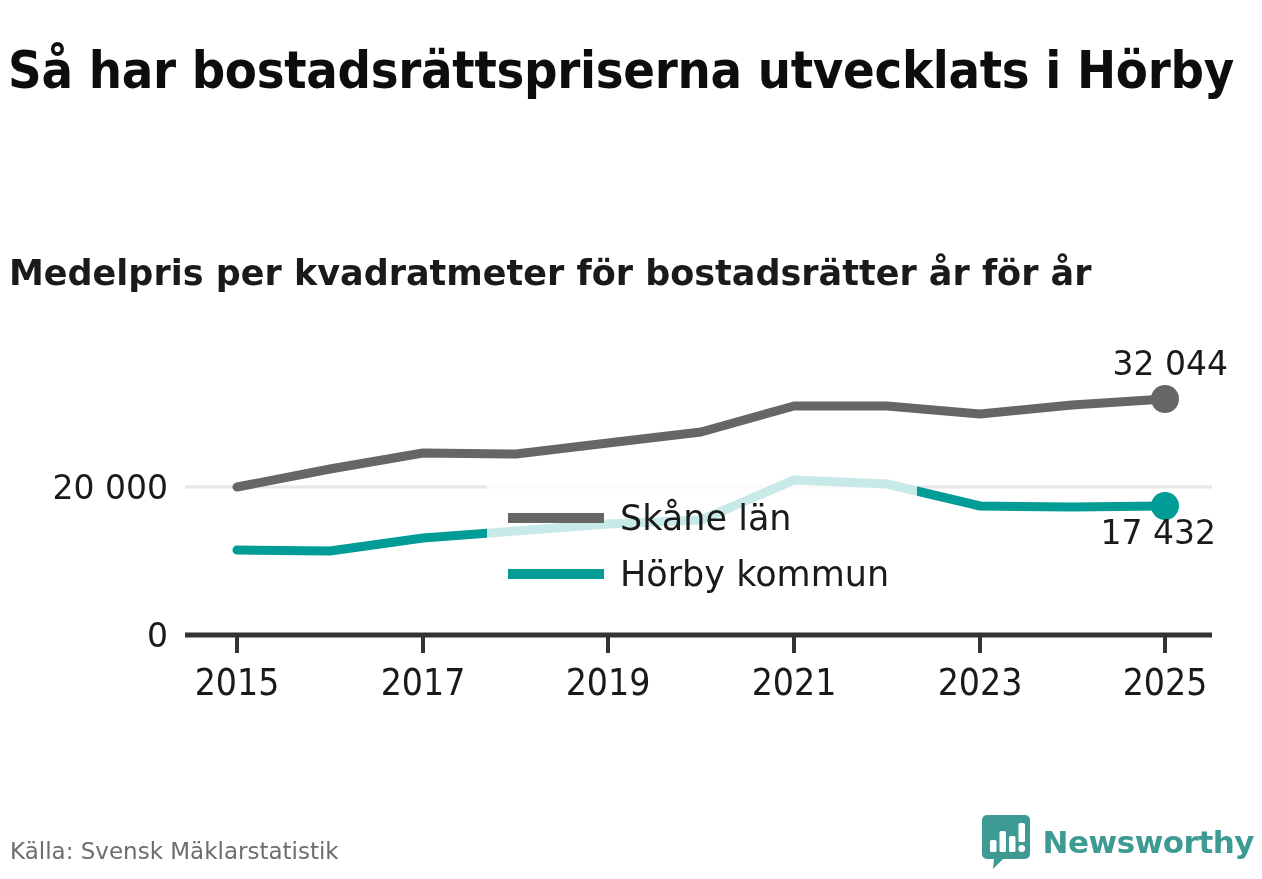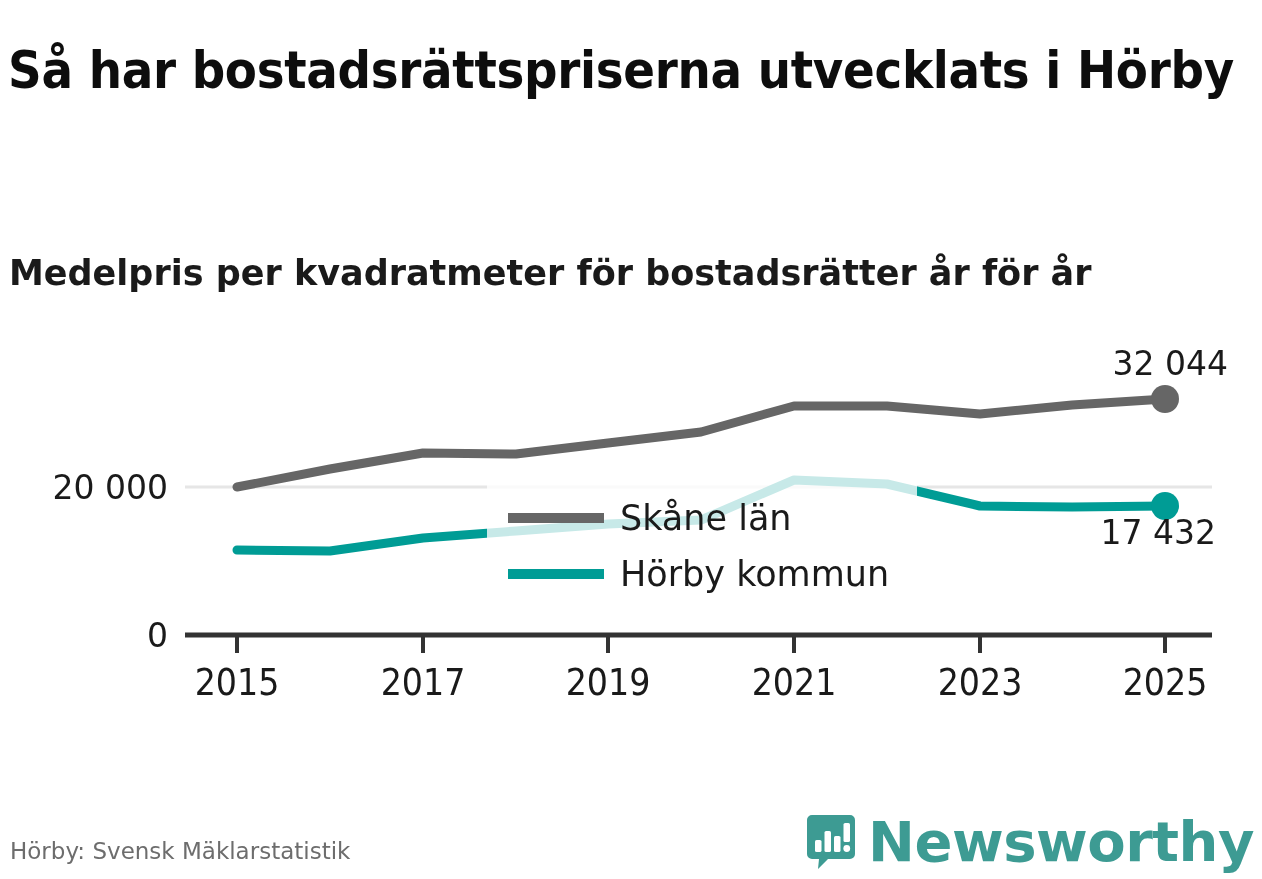--- a/index.html
+++ b/index.html
@@ -82,21 +82,21 @@
     display: flex;
     align-items: center;
     gap: 12px;
   }
   .logo-mark {
     width: 50px;
     height: 56px;
     display: block;
   }
   .logo-text {
-    font-size: 56px;
+    font-size: 31px;
     font-weight: 700;
     color: #3d9b93;
     font-family: "DejaVu Sans", sans-serif;
     letter-spacing: -0.5px;
     line-height: 1;
   }
 </style>
 </head>
 <body>
 
@@ -150,21 +150,21 @@
         <text x="423" y="365">2017</text>
         <text x="608" y="365">2019</text>
         <text x="794" y="365">2021</text>
         <text x="980" y="365">2023</text>
         <text x="1165" y="365">2025</text>
       </g>
 
     </svg>
   </div>
 
-  <div class="source">Hörby: Svensk Mäklarstatistik</div>
+  <div class="source">Källa: Svensk Mäklarstatistik</div>
 
   <div class="logo">
     <svg class="logo-mark" viewBox="0 0 50 56">
       <path d="M6,1 H44 A5,5 0 0 1 49,6 V40 A5,5 0 0 1 44,45 H22 L12,55 L13,45 H6 A5,5 0 0 1 1,40 V6 A5,5 0 0 1 6,1 Z" fill="#3d9b93"></path>
       <rect x="9" y="26" width="6.5" height="12" rx="1.6" fill="#ffffff"></rect>
       <rect x="18.5" y="17" width="6.5" height="21" rx="1.6" fill="#ffffff"></rect>
       <rect x="28" y="22" width="6.5" height="16" rx="1.6" fill="#ffffff"></rect>
       <rect x="37.5" y="9" width="6.5" height="19" rx="1.6" fill="#ffffff"></rect>
       <circle cx="40.75" cy="34.5" r="3.4" fill="#ffffff"></circle>
     </svg>

